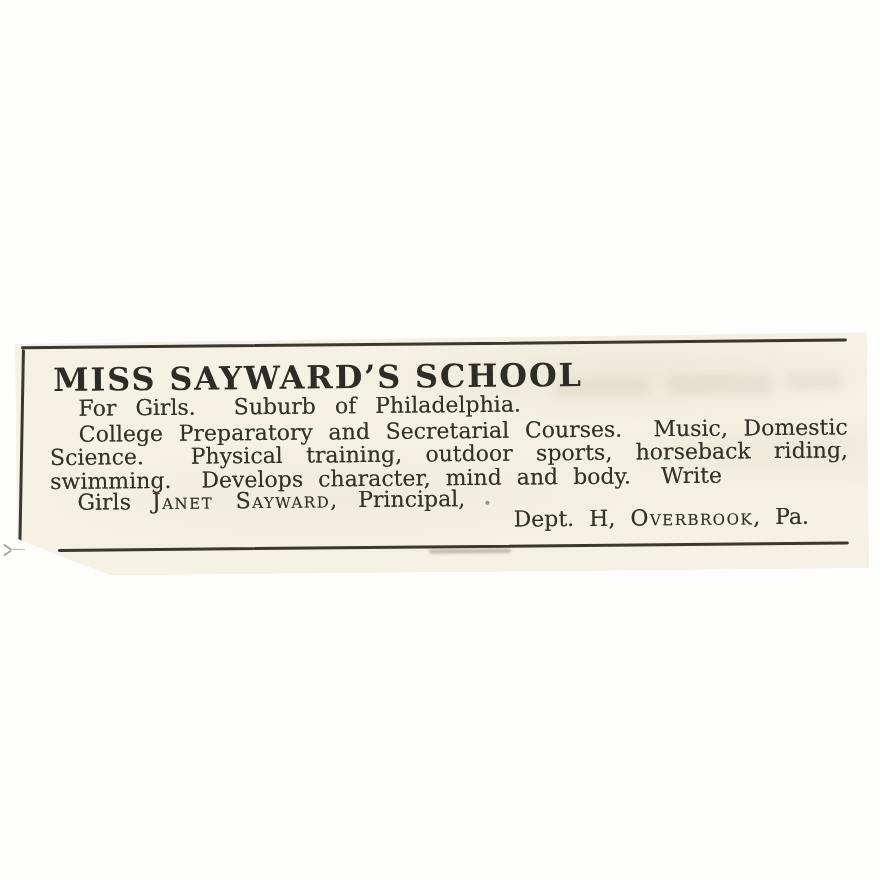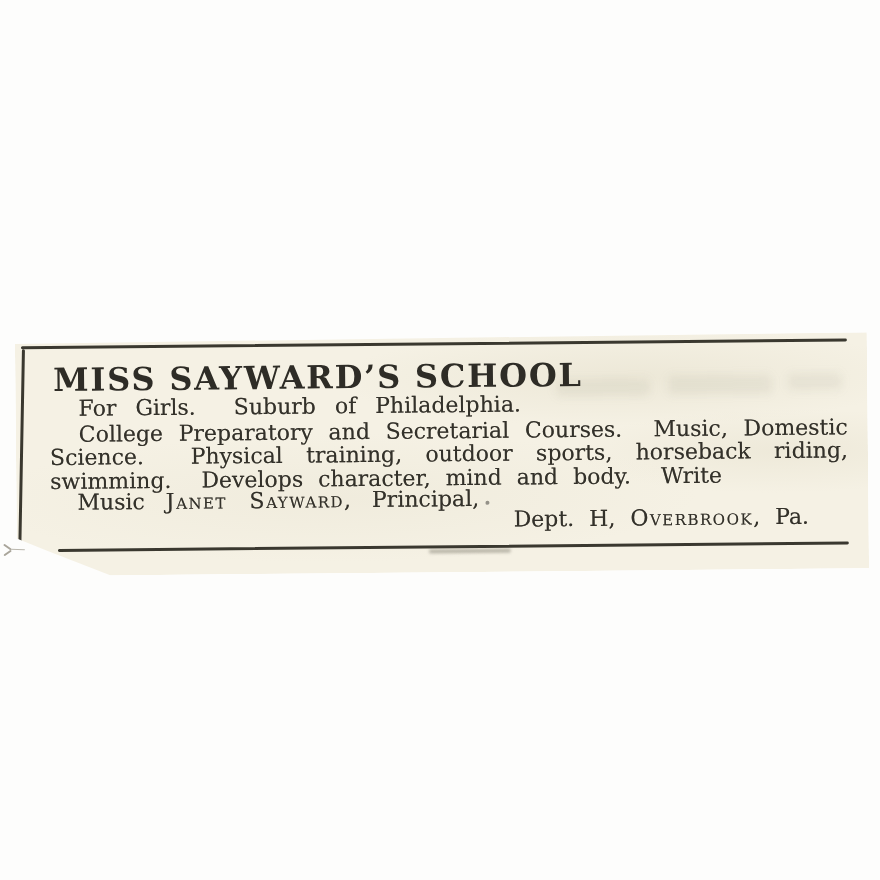--- a/index.html
+++ b/index.html
@@ -91,20 +91,20 @@
     <div class="rule rule-left"></div>
     <div class="rule rule-bottom"></div>
 
     <h1 class="title">MISS SAYWARD’S SCHOOL</h1>
 
     <div class="line l2">For Girls.&nbsp; Suburb of Philadelphia.</div>
     <div class="line l3 just">College Preparatory and Secretarial Courses.&nbsp; Music, Domestic</div>
     <div class="line l4 just">Science.&nbsp; Physical training, outdoor sports, horseback riding,</div>
     <div class="line l5">swimming.&nbsp; Develops character, mind and body.&nbsp; Write</div>
 
-    <div class="line l6"><span>Music </span><span class="sc">Janet Sayward</span><span>, Principal,</span></div>
+    <div class="line l6"><span>Girls </span><span class="sc">Janet Sayward</span><span>, Principal,</span></div>
 
     <div class="ink-speck"></div>
 
     <div class="line l7"><span>Dept. H, </span><span class="sc">Overbrook</span><span>, Pa.</span></div>
 
   </div>
 </div>
 
 </body></html>

